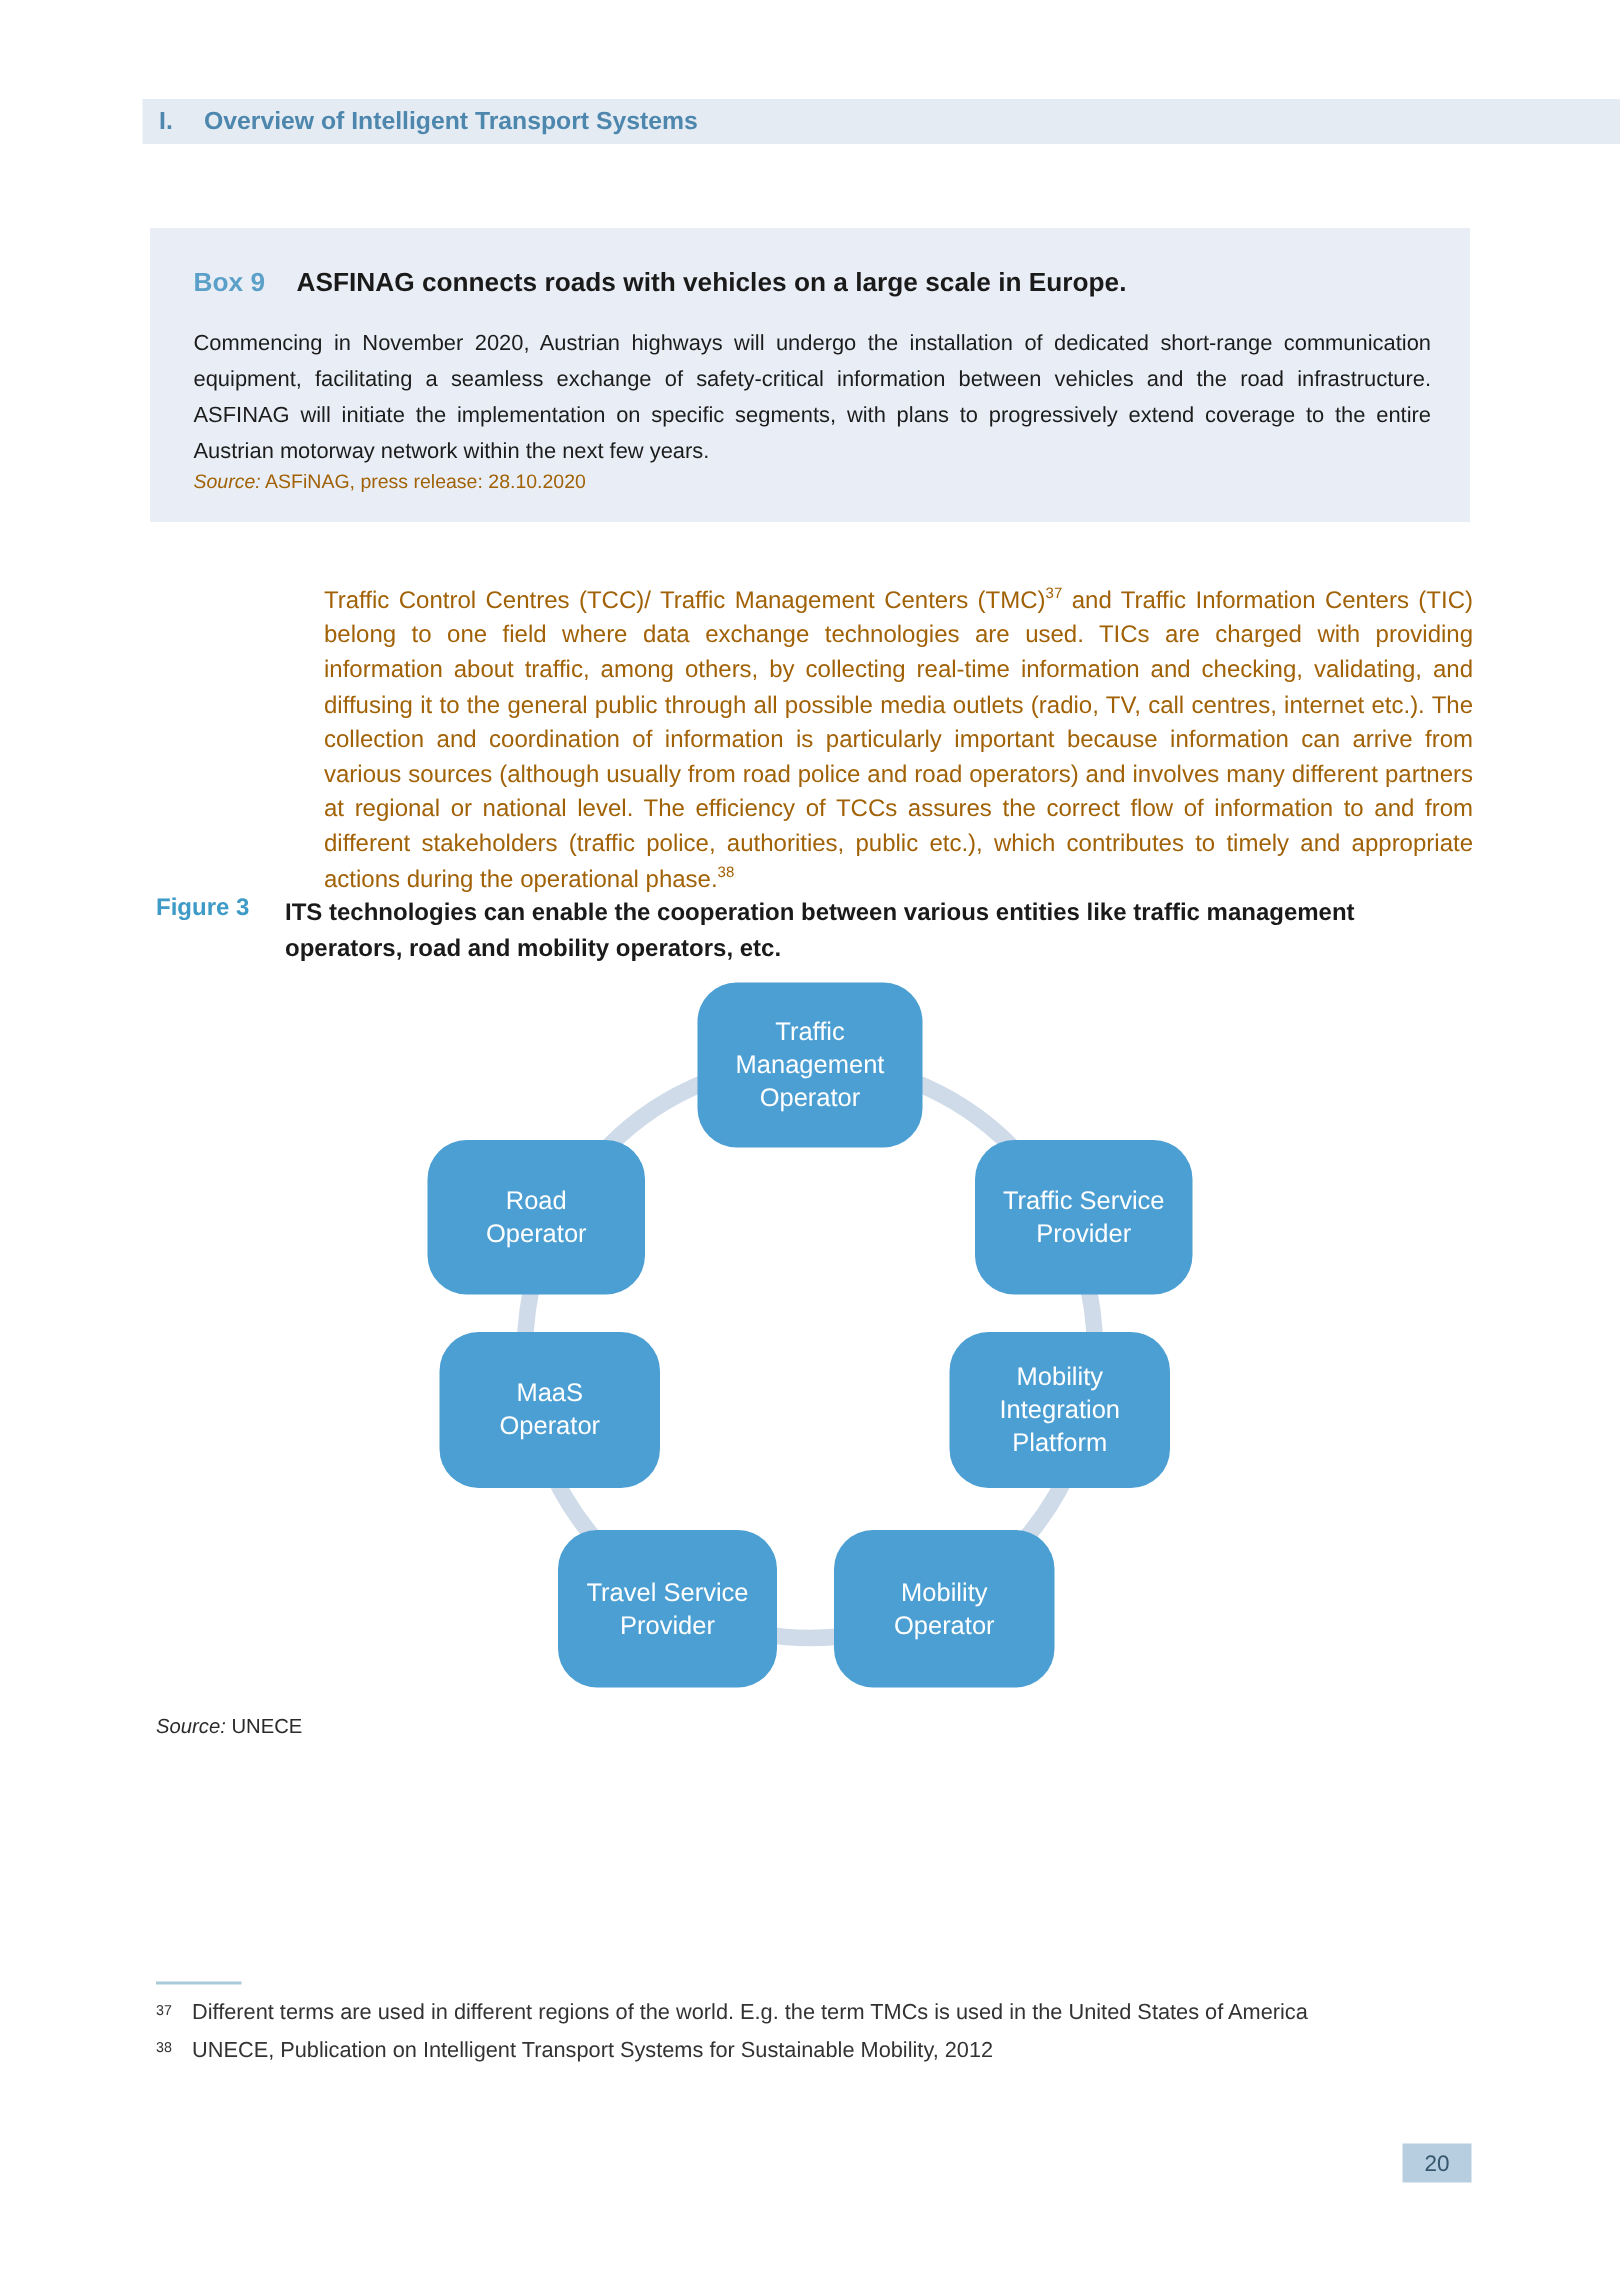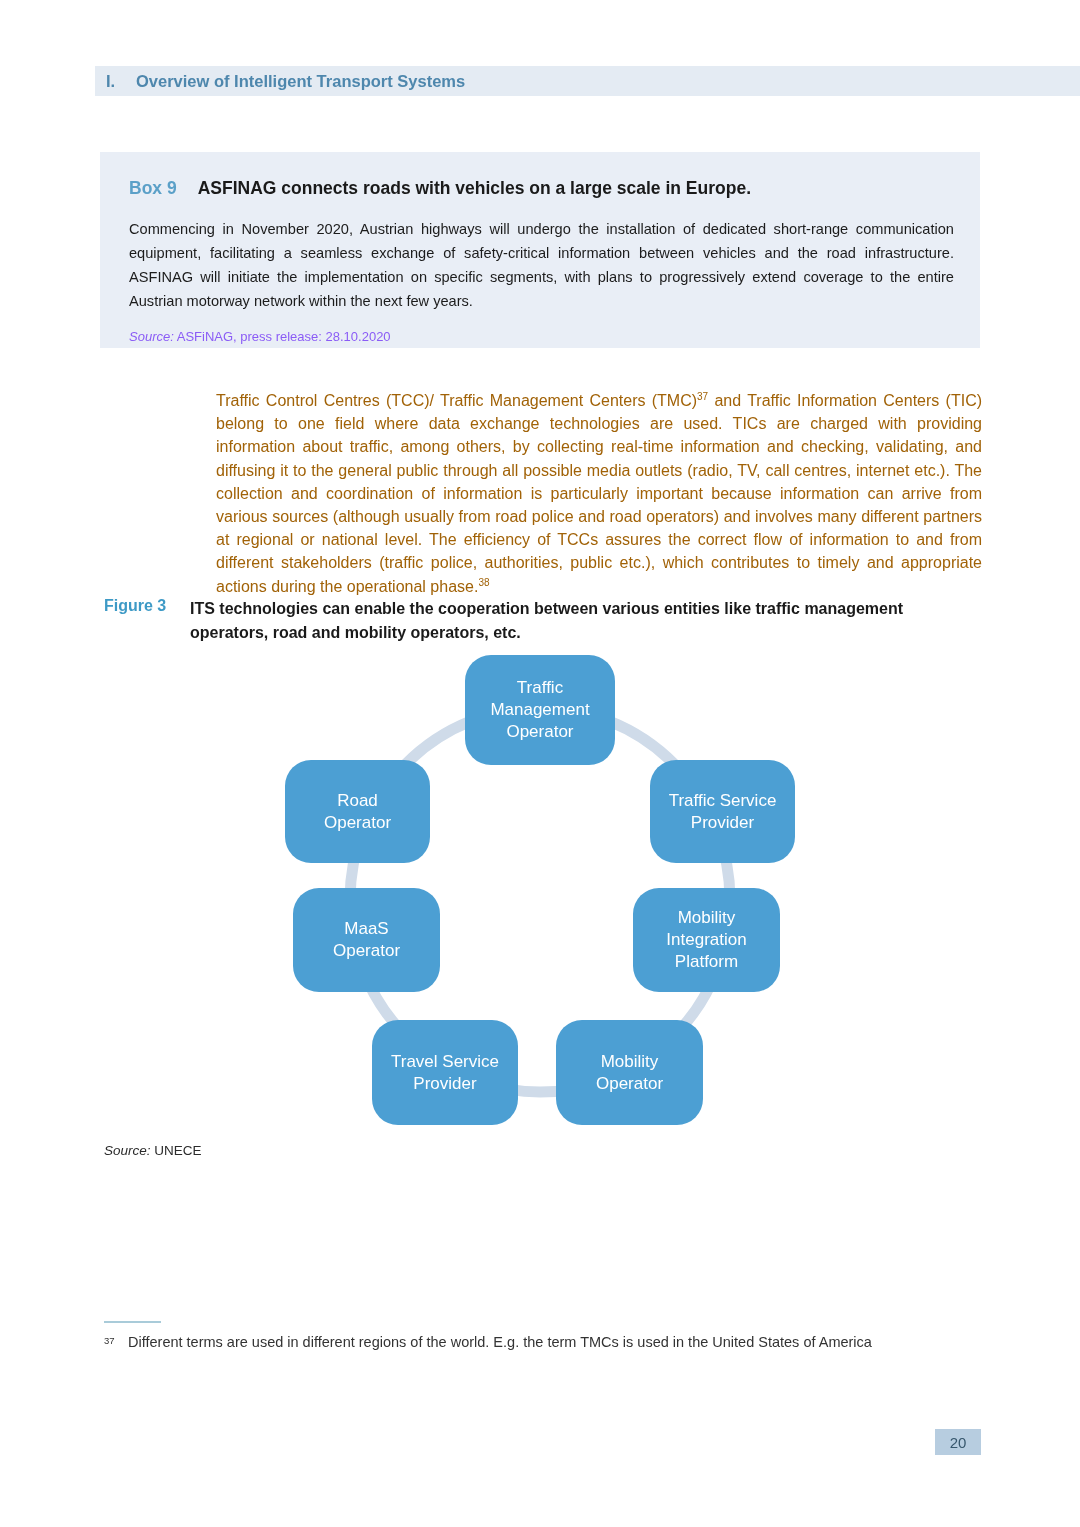--- a/index.html
+++ b/index.html
@@ -28,21 +28,21 @@
     background:#e9eef6;
     padding:26px 26px 0 29px;
   }
   .box6-titlerow { display:flex; align-items:baseline; }
   .box6-label { color:#5ba0c8; font-weight:bold; font-size:17.5px; margin-right:21px; white-space:nowrap; }
   .box6-title { color:#1a1a1a; font-weight:bold; font-size:17.5px; }
   .box6-body {
     margin-top:18px;
     color:#1c1c1c; font-size:14.6px; line-height:24px; text-align:justify;
   }
-  .box6-source { margin-top:16px; color:#8b5cf6; font-size:13px; }
+  .box6-source { margin-top:0; color:#a16207; font-size:13px; }
   .src-it { font-style:italic; }
 
   
   .main-paragraph {
     position:absolute; left:216px; top:389px; width:766px;
     color:#a16207; font-size:16px; line-height:23.2px; text-align:justify;
   }
   .main-paragraph sup { font-size:10px; line-height:0; }
 
   
@@ -147,16 +147,17 @@
 Provider</div>
     <div class="node node-mo">Mobility
 Operator</div>
   </div>
 
   <div class="figure-source"><span class="src-it">Source:</span><span> UNECE</span></div>
 
   <div class="footnote-sep"></div>
 
   <div class="footnote footnote-1"><span class="fn-num">37</span><span>Different terms are used in different regions of the world. E.g. the term TMCs is used in the United States of America</span></div>
+  <div class="footnote footnote-2"><span class="fn-num">38</span><span>UNECE, Publication on Intelligent Transport Systems for Sustainable Mobility, 2012</span></div>
 
   <div class="page-badge">20</div>
 
 </div>
 
 </body></html>

